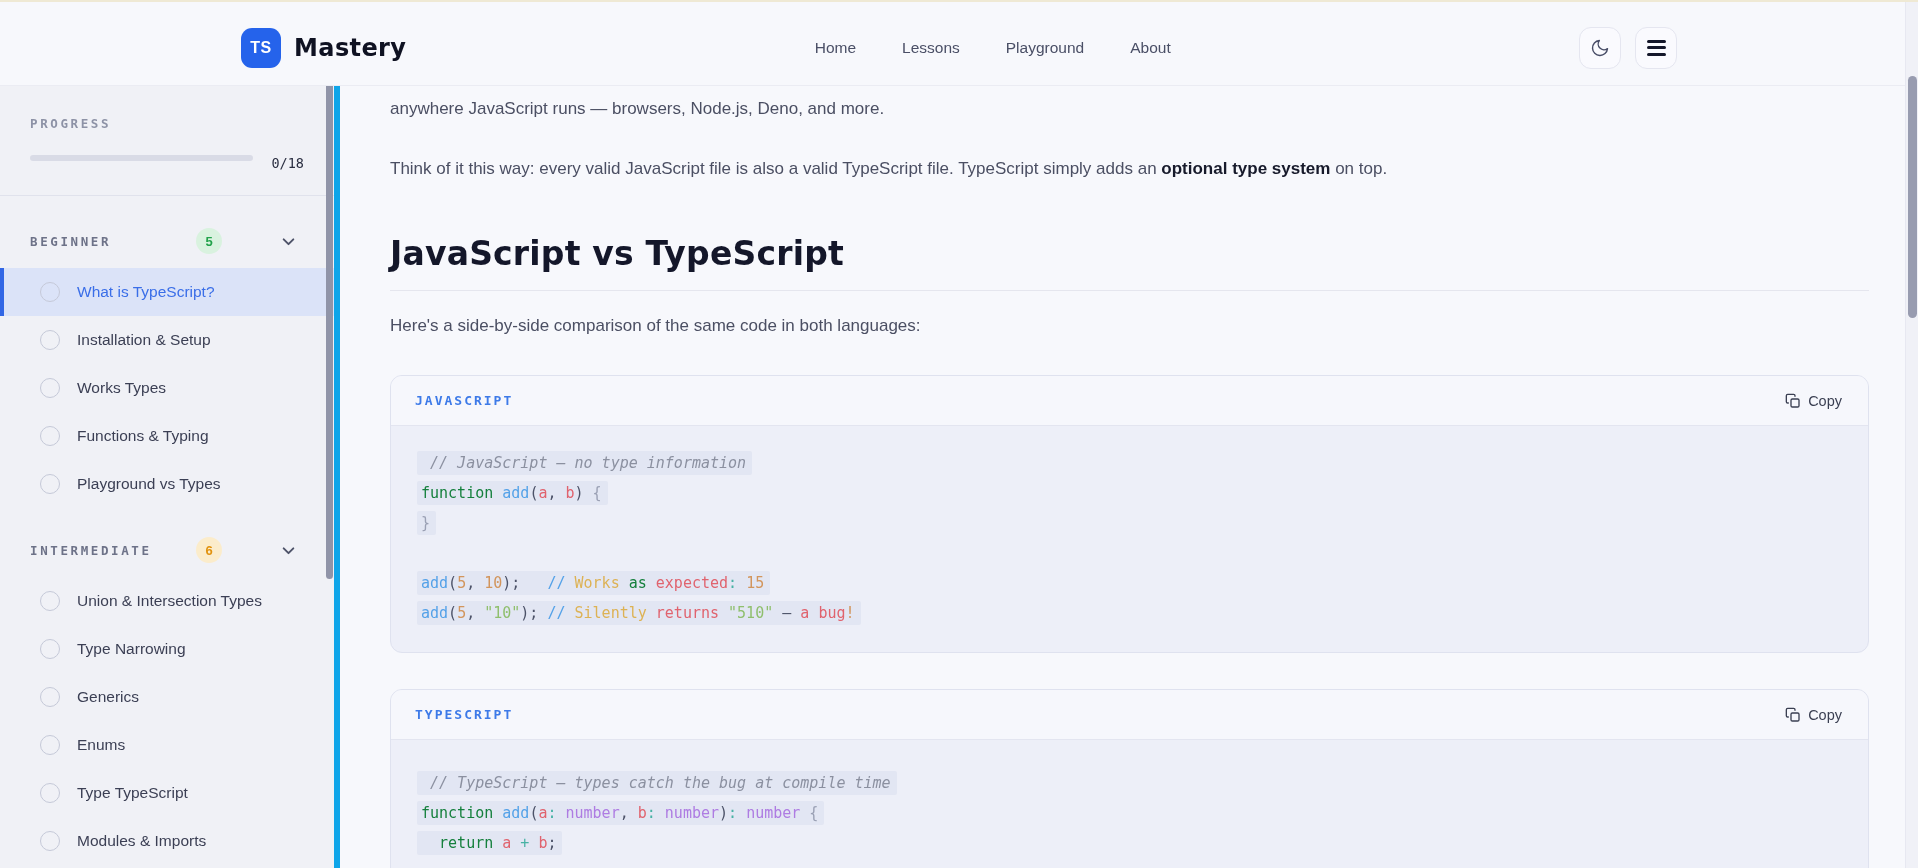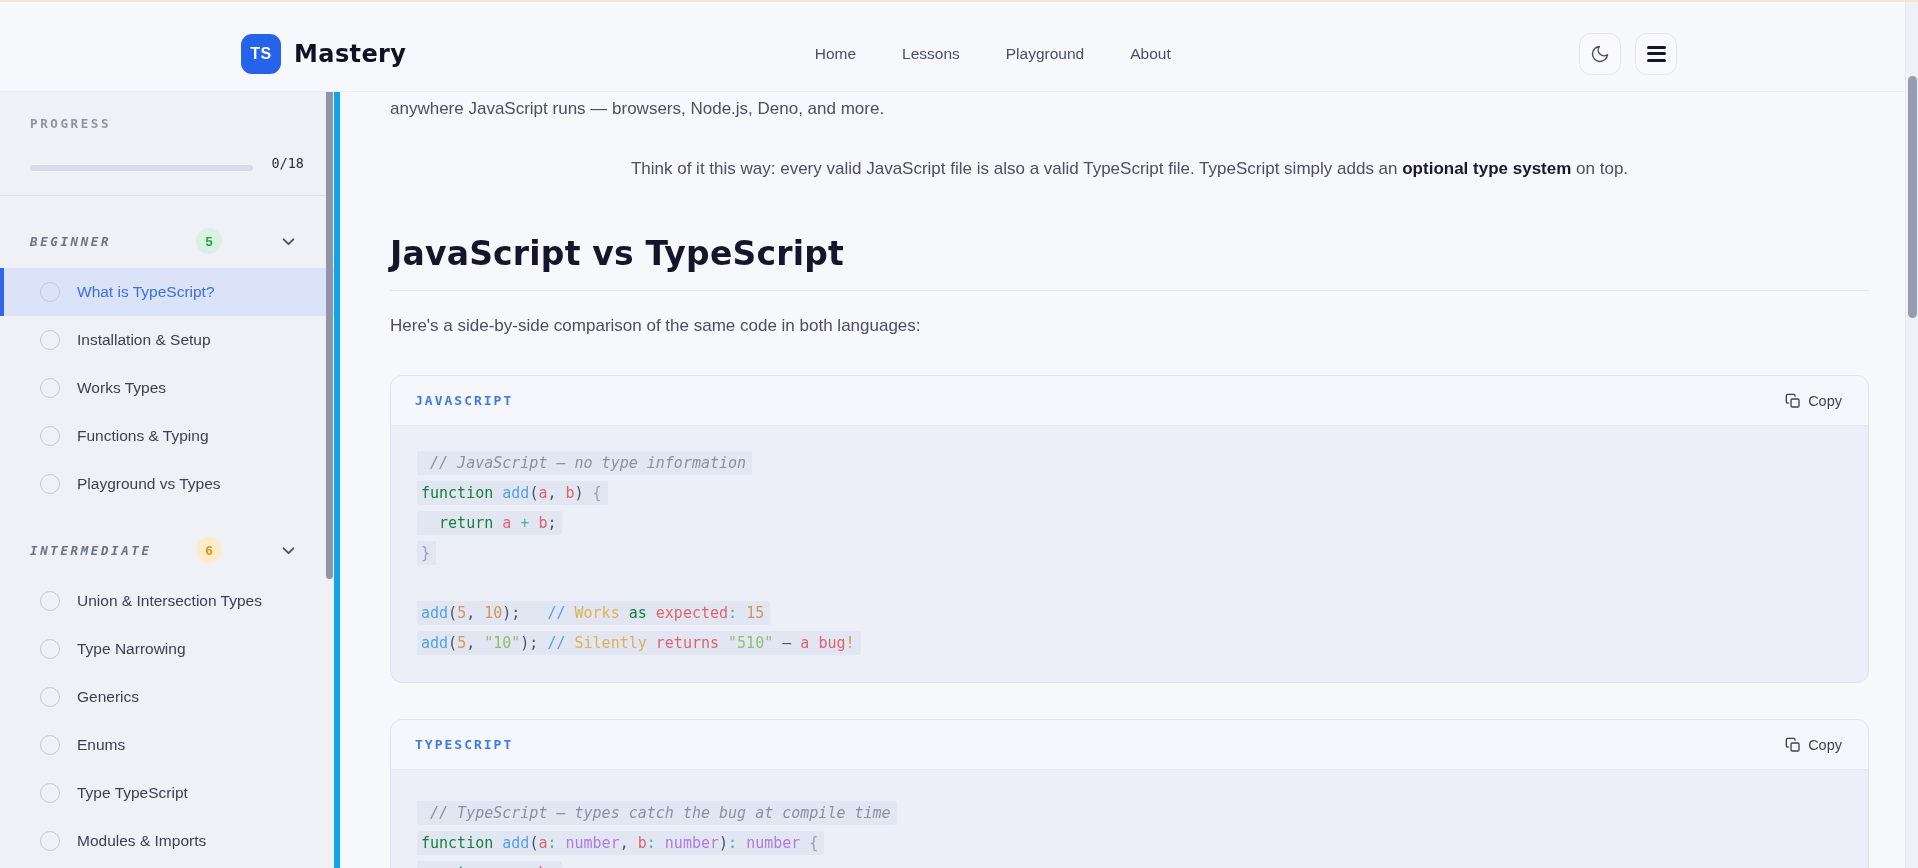--- a/index.html
+++ b/index.html
@@ -2,21 +2,21 @@
 <html><head>
 <meta charset="utf-8">
 <style>
   * { margin:0; padding:0; box-sizing:border-box; }
   html,body { width:1918px; height:868px; overflow:hidden; }
   body { font-family:"Liberation Sans", sans-serif; background:#f7f8fc; color:#454a5f; }
   .app { position:relative; width:1918px; height:868px; overflow:hidden; }
   .topstrip { position:absolute; top:0; left:0; right:0; height:2px; background:#efe9d4; z-index:40; }
 
   
-  .header { position:absolute; top:16px; left:0; right:0; height:76px; background:#f7f8fc;
+  .header { position:absolute; top:10px; left:0; right:0; height:76px; background:#f7f8fc;
             border-bottom:1px solid #ebecf3; z-index:20; }
   .header-inner { width:1436px; height:100%; margin:0 auto; display:flex; align-items:center; }
   .brand-group { display:flex; align-items:center; gap:13px; cursor:pointer; }
   .logo-badge { width:40px; height:40px; border-radius:11px; background:#2563eb; color:#ffffff;
                 display:flex; align-items:center; justify-content:center;
                 font-weight:bold; font-size:16px; letter-spacing:.5px; }
   .brand-name { font-family:"DejaVu Sans", sans-serif; font-weight:bold; font-size:24px;
                 color:#0f1222; letter-spacing:.4px; }
   .nav { flex:1; display:flex; justify-content:center; gap:46px; }
   .nav a { text-decoration:none; color:#4a4f66; font-size:15.5px; cursor:pointer;text-align:right; }
@@ -31,44 +31,44 @@
                     border-left:1px solid #e7e8f1; z-index:30; }
   .page-scrollbar .thumb { position:absolute; top:76px; left:2px; width:9px; height:242px;
                            background:#989cb0; border-radius:5px; }
 
   
   .sidebar { position:absolute; top:76px; left:0; bottom:0; width:340px; background:#f0f1f6;
              border-right:6px solid #0ea5e9; z-index:10; }
   .sb-thumb { position:absolute; top:3px; right:1px; width:7px; height:500px; background:#9094a8; border-radius:4px; }
   .mono-label { font-family:"DejaVu Sans Mono", monospace; font-weight:bold; font-size:12.5px; letter-spacing:2.6px; }
   .progress-label { margin:40px 0 0 30px; color:#8d92a6; }
-  .progress-row { display:flex; align-items:flex-end; margin:24px 30px 0 30px; }
+  .progress-row { display:flex; align-items:flex-start; margin:24px 30px 0 30px; }
   .progress-track { flex:1; height:6px; background:#d9dbe6; border-radius:3px; overflow:hidden; }
   .progress-fill { height:100%; background:#2563eb; border-radius:3px; }
   .progress-count { margin-left:18px; font-family:"DejaVu Sans Mono", monospace; font-size:13.5px; color:#2b2f42; }
   .sb-divider { margin-top:24px; border-bottom:1px solid #e0e2ec; }
   .section-header { display:flex; align-items:center; height:26px; margin-top:32px; padding-left:30px; cursor:pointer; }
   .section-header.second { margin-top:29px; }
-  .section-label { color:#6d7288; width:166px;font-style:italic; }
+  .section-label { color:#6d7288; width:166px; }
   .badge { width:26px; height:26px; border-radius:50%; display:flex; align-items:center; justify-content:center;
            font-size:13px; font-weight:bold; }
   .badge.green { background:#d9f2df; color:#22a24b; }
   .badge.amber { background:#fbeccb; color:#e1920e; }
   .section-chevron { margin-left:auto; margin-right:38px; display:flex; }
   .lessons { margin-top:14px; }
   .lesson { display:flex; align-items:center; height:48px; padding-left:40px; gap:17px;
             font-size:15.5px; color:#3b3f54; cursor:pointer; }
   .lesson .circle { width:20px; height:20px; border-radius:50%; border:1.6px solid #c5c9d8; flex:none; }
   .lesson.active { background:#dbe3f8; border-left:4px solid #3166e5; padding-left:36px; color:#3a6ee8; }
 
   
   .main { position:absolute; top:0; left:348px; right:13px; bottom:0; padding:58px 36px 0 42px; z-index:1; }
   .para { font-size:17px; line-height:34px; color:#4b4f63; }
   .para b { color:#171a2b; }
-  .p2 { margin-top:26px;text-align:center; }
+  .p2 { margin-top:26px; }
   .section-title { margin-top:48px; font-family:"DejaVu Sans", sans-serif; font-weight:bold;
                    font-size:33px; line-height:40px; color:#14172a; letter-spacing:.2px;
                    padding-bottom:16px; border-bottom:1px solid #e5e6ee; }
   .p3 { margin-top:18px; }
 
   .code-card { margin-top:32px; border:1px solid #dfe2ef; border-radius:12px; overflow:hidden; background:#edeff8; }
   .code-card.ts { margin-top:36px; border-bottom-left-radius:0; border-bottom-right-radius:0; }
   .code-card-header { height:50px; background:#f6f7fc; border-bottom:1px solid #e3e5f0;
                       display:flex; align-items:center; padding:0 26px 0 24px; }
   .lang-label { font-family:"DejaVu Sans Mono", monospace; font-weight:bold; font-size:13px;
@@ -118,21 +118,20 @@
                 <rect x="9" y="9" width="12" height="12" rx="2"></rect>
                 <path d="M5 15H4a2 2 0 0 1-2-2V4a2 2 0 0 1 2-2h9a2 2 0 0 1 2 2v1"></path>
               </svg>
           </span>
           <span>Copy</span>
         </button>
       </div>
       <div class="code-pre">
           <div class="code-line"><span class="hl"><span class="tk-cmt"> // JavaScript — no type information</span></span></div>
           <div class="code-line"><span class="hl"><span class="tk-kw">function</span><span class="tk-pl"> </span><span class="tk-fn">add</span><span class="tk-pn">(</span><span class="tk-vr">a</span><span class="tk-pn">,</span><span class="tk-pl"> </span><span class="tk-vr">b</span><span class="tk-pn">)</span><span class="tk-pl"> </span><span class="tk-br">{</span></span></div>
-          <div class="code-line"><span class="hl"><span class="tk-pl">  </span><span class="tk-kw">return</span><span class="tk-pl"> </span><span class="tk-vr">a</span><span class="tk-pl"> </span><span class="tk-op">+</span><span class="tk-pl"> </span><span class="tk-vr">b</span><span class="tk-pn">;</span></span></div>
           <div class="code-line"><span class="hl"><span class="tk-br">}</span></span></div>
           <div class="code-line">&nbsp;</div>
           <div class="code-line"><span class="hl"><span class="tk-fn">add</span><span class="tk-pn">(</span><span class="tk-num">5</span><span class="tk-pn">,</span><span class="tk-pl"> </span><span class="tk-num">10</span><span class="tk-pn">);</span><span class="tk-pl">   </span><span class="tk-cm2">//</span><span class="tk-pl"> </span><span class="tk-yel">Works</span><span class="tk-pl"> </span><span class="tk-kw">as</span><span class="tk-pl"> </span><span class="tk-vr">expected</span><span class="tk-op">:</span><span class="tk-pl"> </span><span class="tk-num">15</span></span></div>
           <div class="code-line"><span class="hl"><span class="tk-fn">add</span><span class="tk-pn">(</span><span class="tk-num">5</span><span class="tk-pn">,</span><span class="tk-pl"> </span><span class="tk-str">"10"</span><span class="tk-pn">);</span><span class="tk-pl"> </span><span class="tk-cm2">//</span><span class="tk-pl"> </span><span class="tk-yel">Silently</span><span class="tk-pl"> </span><span class="tk-vr">returns</span><span class="tk-pl"> </span><span class="tk-str">"510"</span><span class="tk-pl"> </span><span class="tk-pn">—</span><span class="tk-pl"> </span><span class="tk-vr">a</span><span class="tk-pl"> </span><span class="tk-vr">bug</span><span class="tk-num">!</span></span></div>
         </div>
     </section>
 
     <section class="code-card ts">
       <div class="code-card-header">
         <span class="lang-label">TYPESCRIPT</span>

